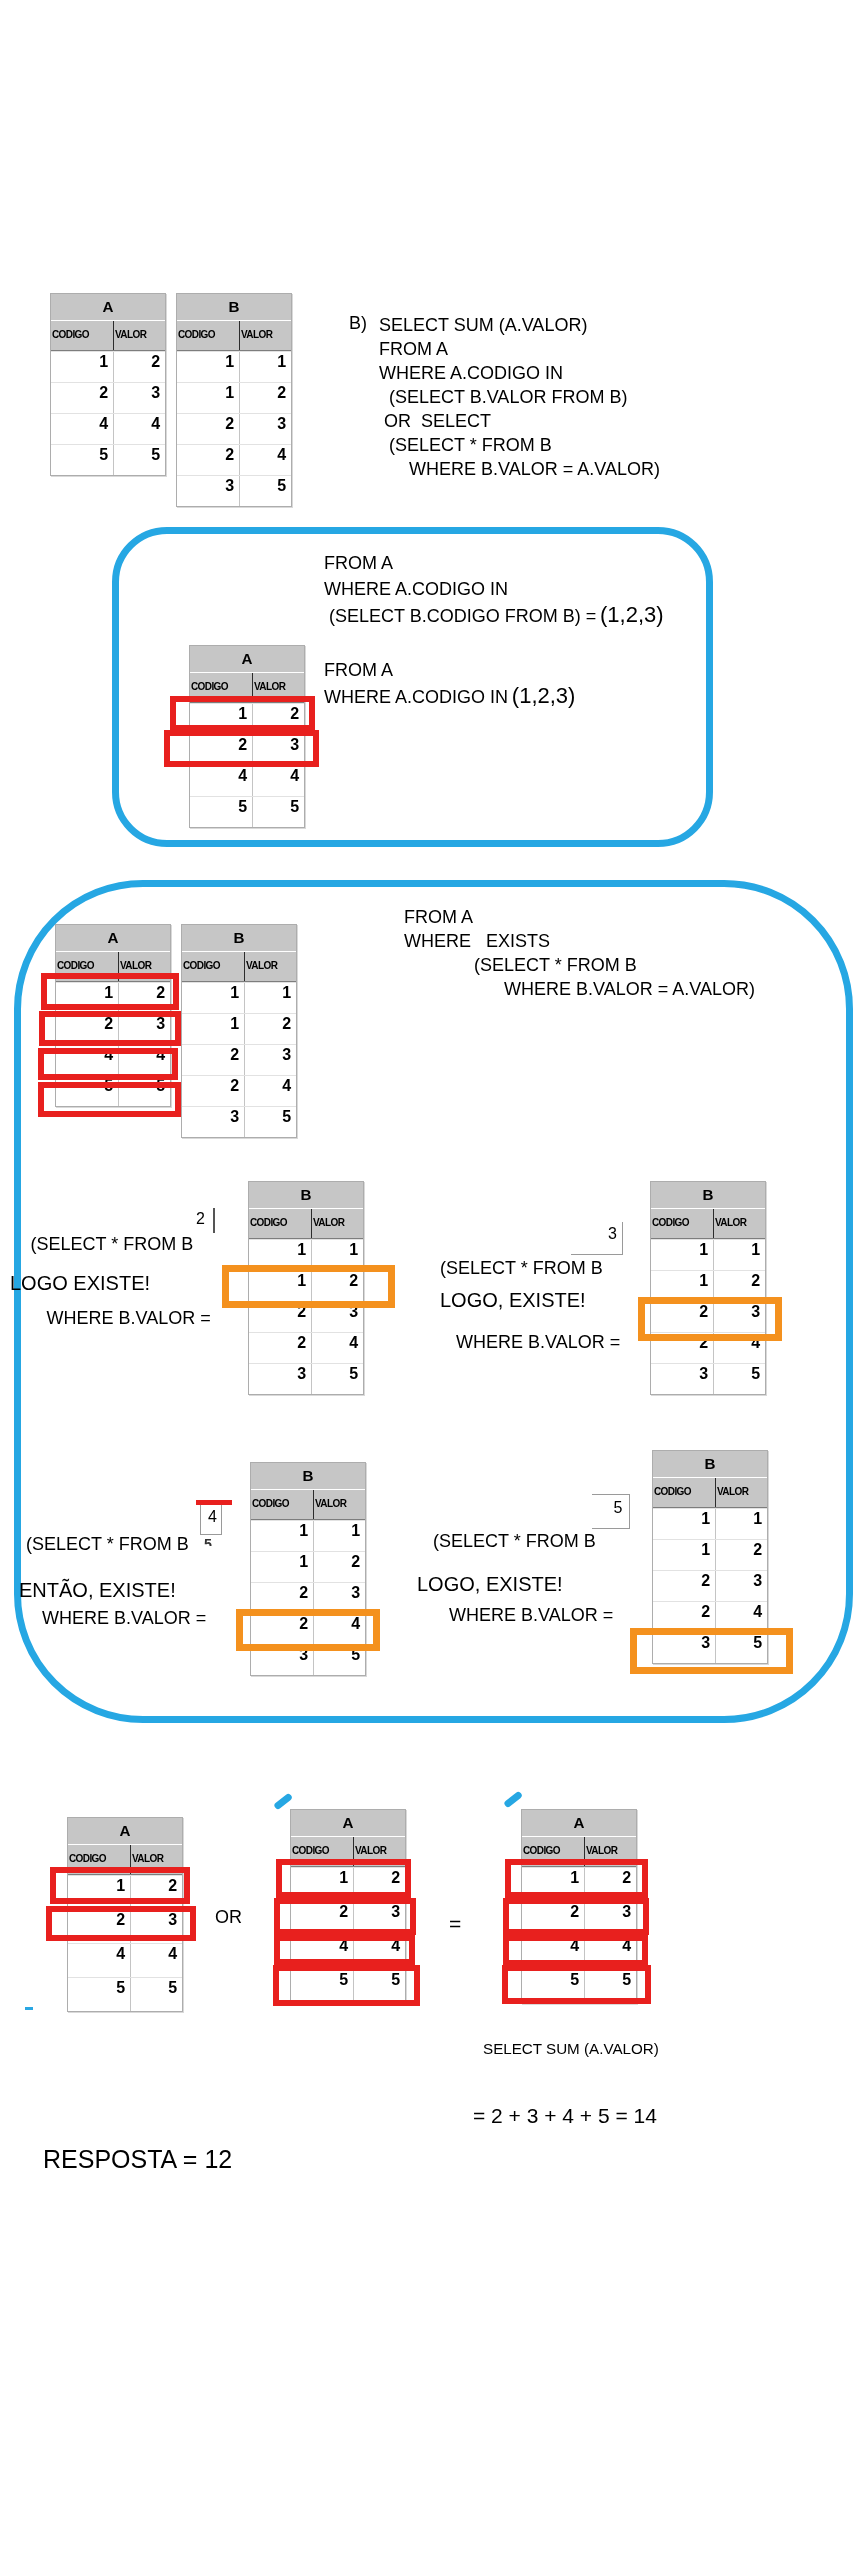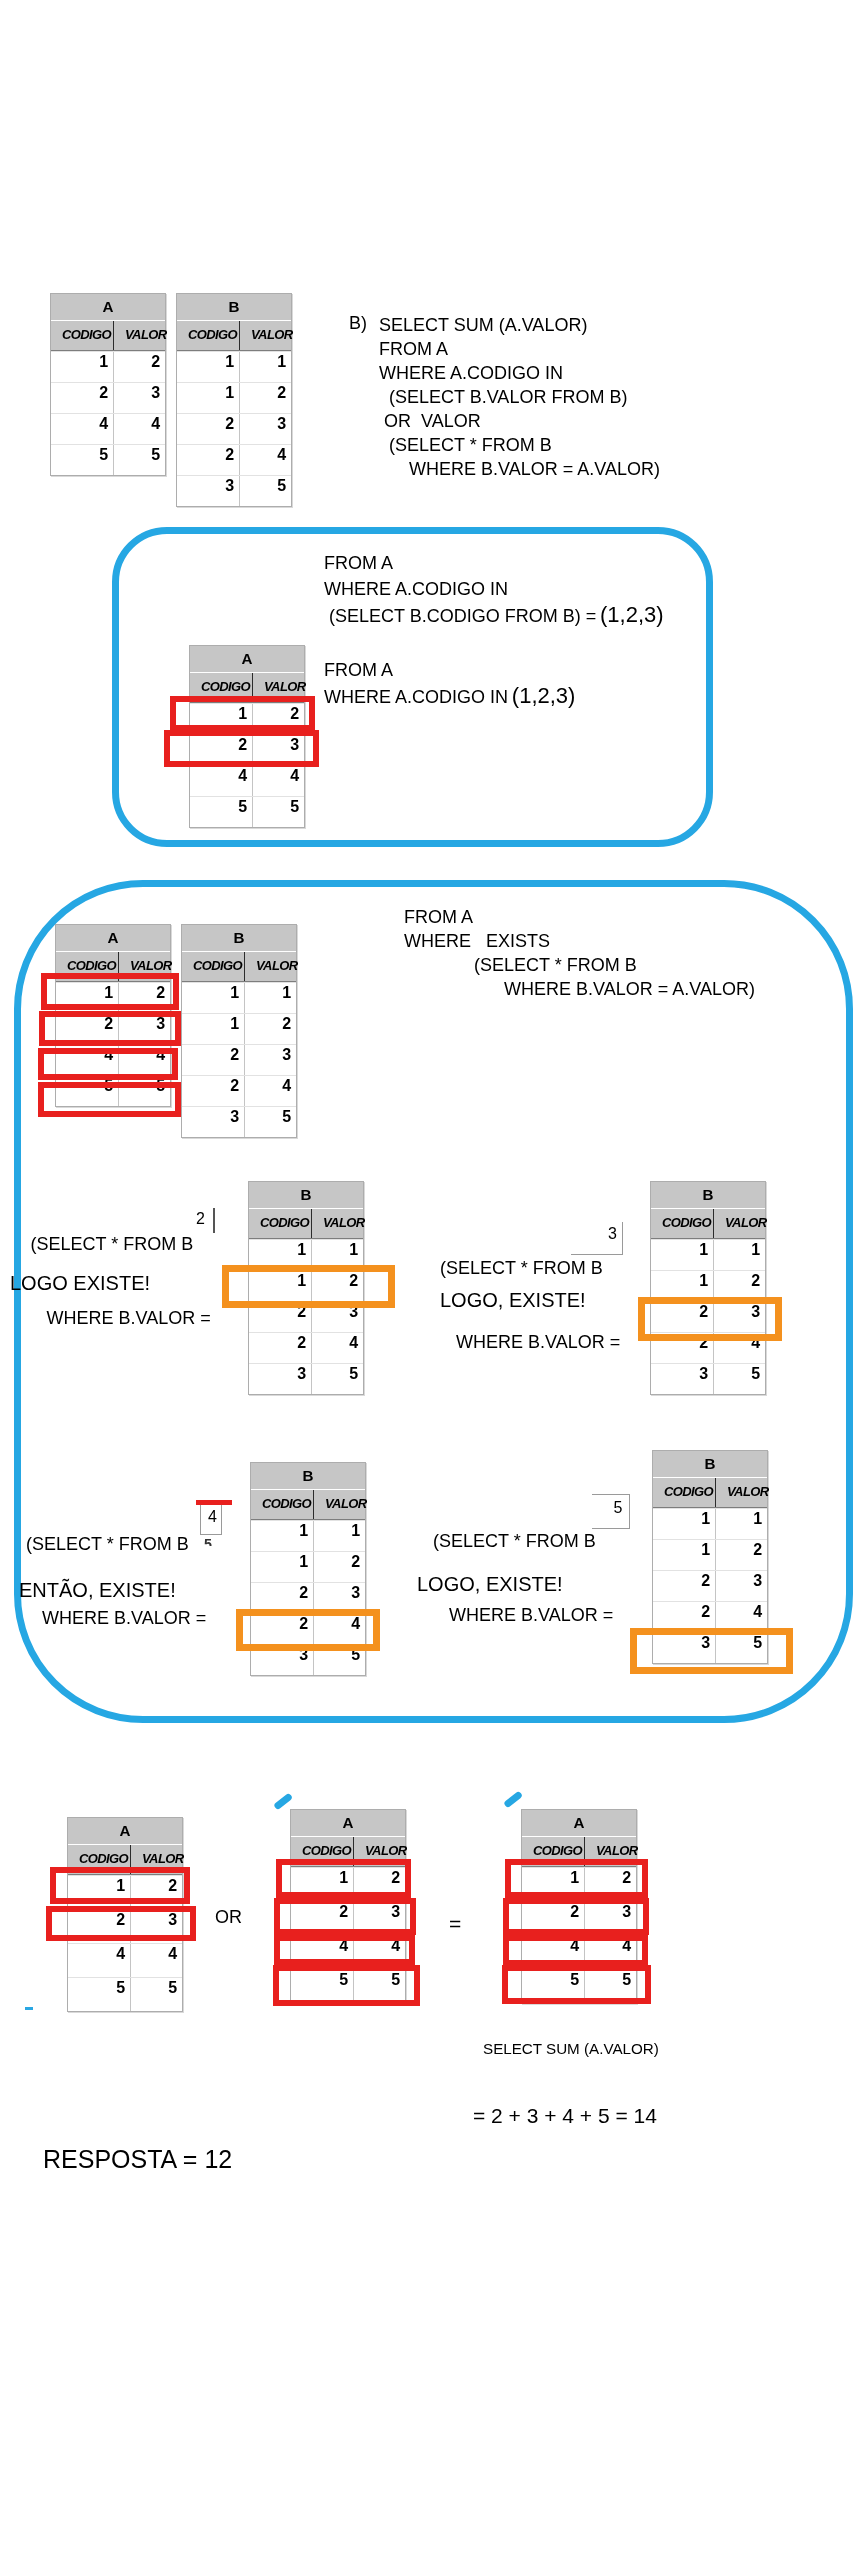--- a/index.html
+++ b/index.html
@@ -5,22 +5,22 @@
   html,body{margin:0;padding:0;background:#fff;}
   .canvas{position:relative;width:869px;height:2576px;background:#ffffff;
           font-family:"Liberation Sans",sans-serif;color:#000;overflow:hidden;}
 
   
   .dtable{position:absolute;width:114px;background:#fff;border:1px solid #adadad;
           box-shadow:1px 1px 0 #d9d9d9;font-weight:bold;}
   .dtable .ttl{height:26px;line-height:26px;background:#c6c6c6;text-align:center;
                font-size:15.2px;border-bottom:1.9px solid #fff;}
   .dtable .hrow{display:flex;height:28.6px;background:#c6c6c6;border-bottom:1px solid #7d7d7d;}
-  .dtable .hrow span{box-sizing:border-box;line-height:28.6px;font-size:13px;
-                     letter-spacing:-0.6px;padding-left:11px;font-style:italic;}
+  .dtable .hrow span{box-sizing:border-box;line-height:28.6px;font-size:10px;
+                     letter-spacing:-0.6px;padding-left:1px;}
   .dtable .hrow span:first-child{flex:0 0 63px;border-right:1.9px solid #2c2c2c;}
   .dtable .hrow span:last-child{flex:1;}
   .dtable .drow{display:flex;box-sizing:border-box;height:31px;border-top:1.9px solid #e2e2e2;}
   .dtable .drow span{box-sizing:border-box;font-size:16px;text-align:right;padding:1px 4.8px 0 0;}
   .dtable .drow span:first-child{flex:0 0 63px;border-right:1px solid #c4c4c4;}
   .dtable .drow span:last-child{flex:1;}
   .dtable.tall .drow{height:34px;}
 
   
   .redbox{position:absolute;border:6.7px solid #e8201e;background:transparent;}
@@ -101,21 +101,21 @@
         <span>5</span>
       </div>
     </div>
 
   <div class="txt" style="left:349px;top:313px;font-size:18px;">B)</div>
   <div class="sqlblock" style="left:379px;top:313px;">
     <div>SELECT SUM (A.VALOR)</div>
     <div>FROM A</div>
     <div>WHERE A.CODIGO IN</div>
     <div>  (SELECT B.VALOR FROM B)</div>
-    <div> OR  VALOR</div>
+    <div> OR  SELECT</div>
     <div>  (SELECT * FROM B</div>
     <div>      WHERE B.VALOR = A.VALOR)</div>
   </div>
 
   <div class="bluebox" style="left:112px;top:527px;width:587px;height:306px;border-radius:55px;"></div>
 
   <div class="dtable" style="left:189px;top:645px;">
       <div class="ttl">A</div>
       <div class="hrow">
         <span>CODIGO</span>

